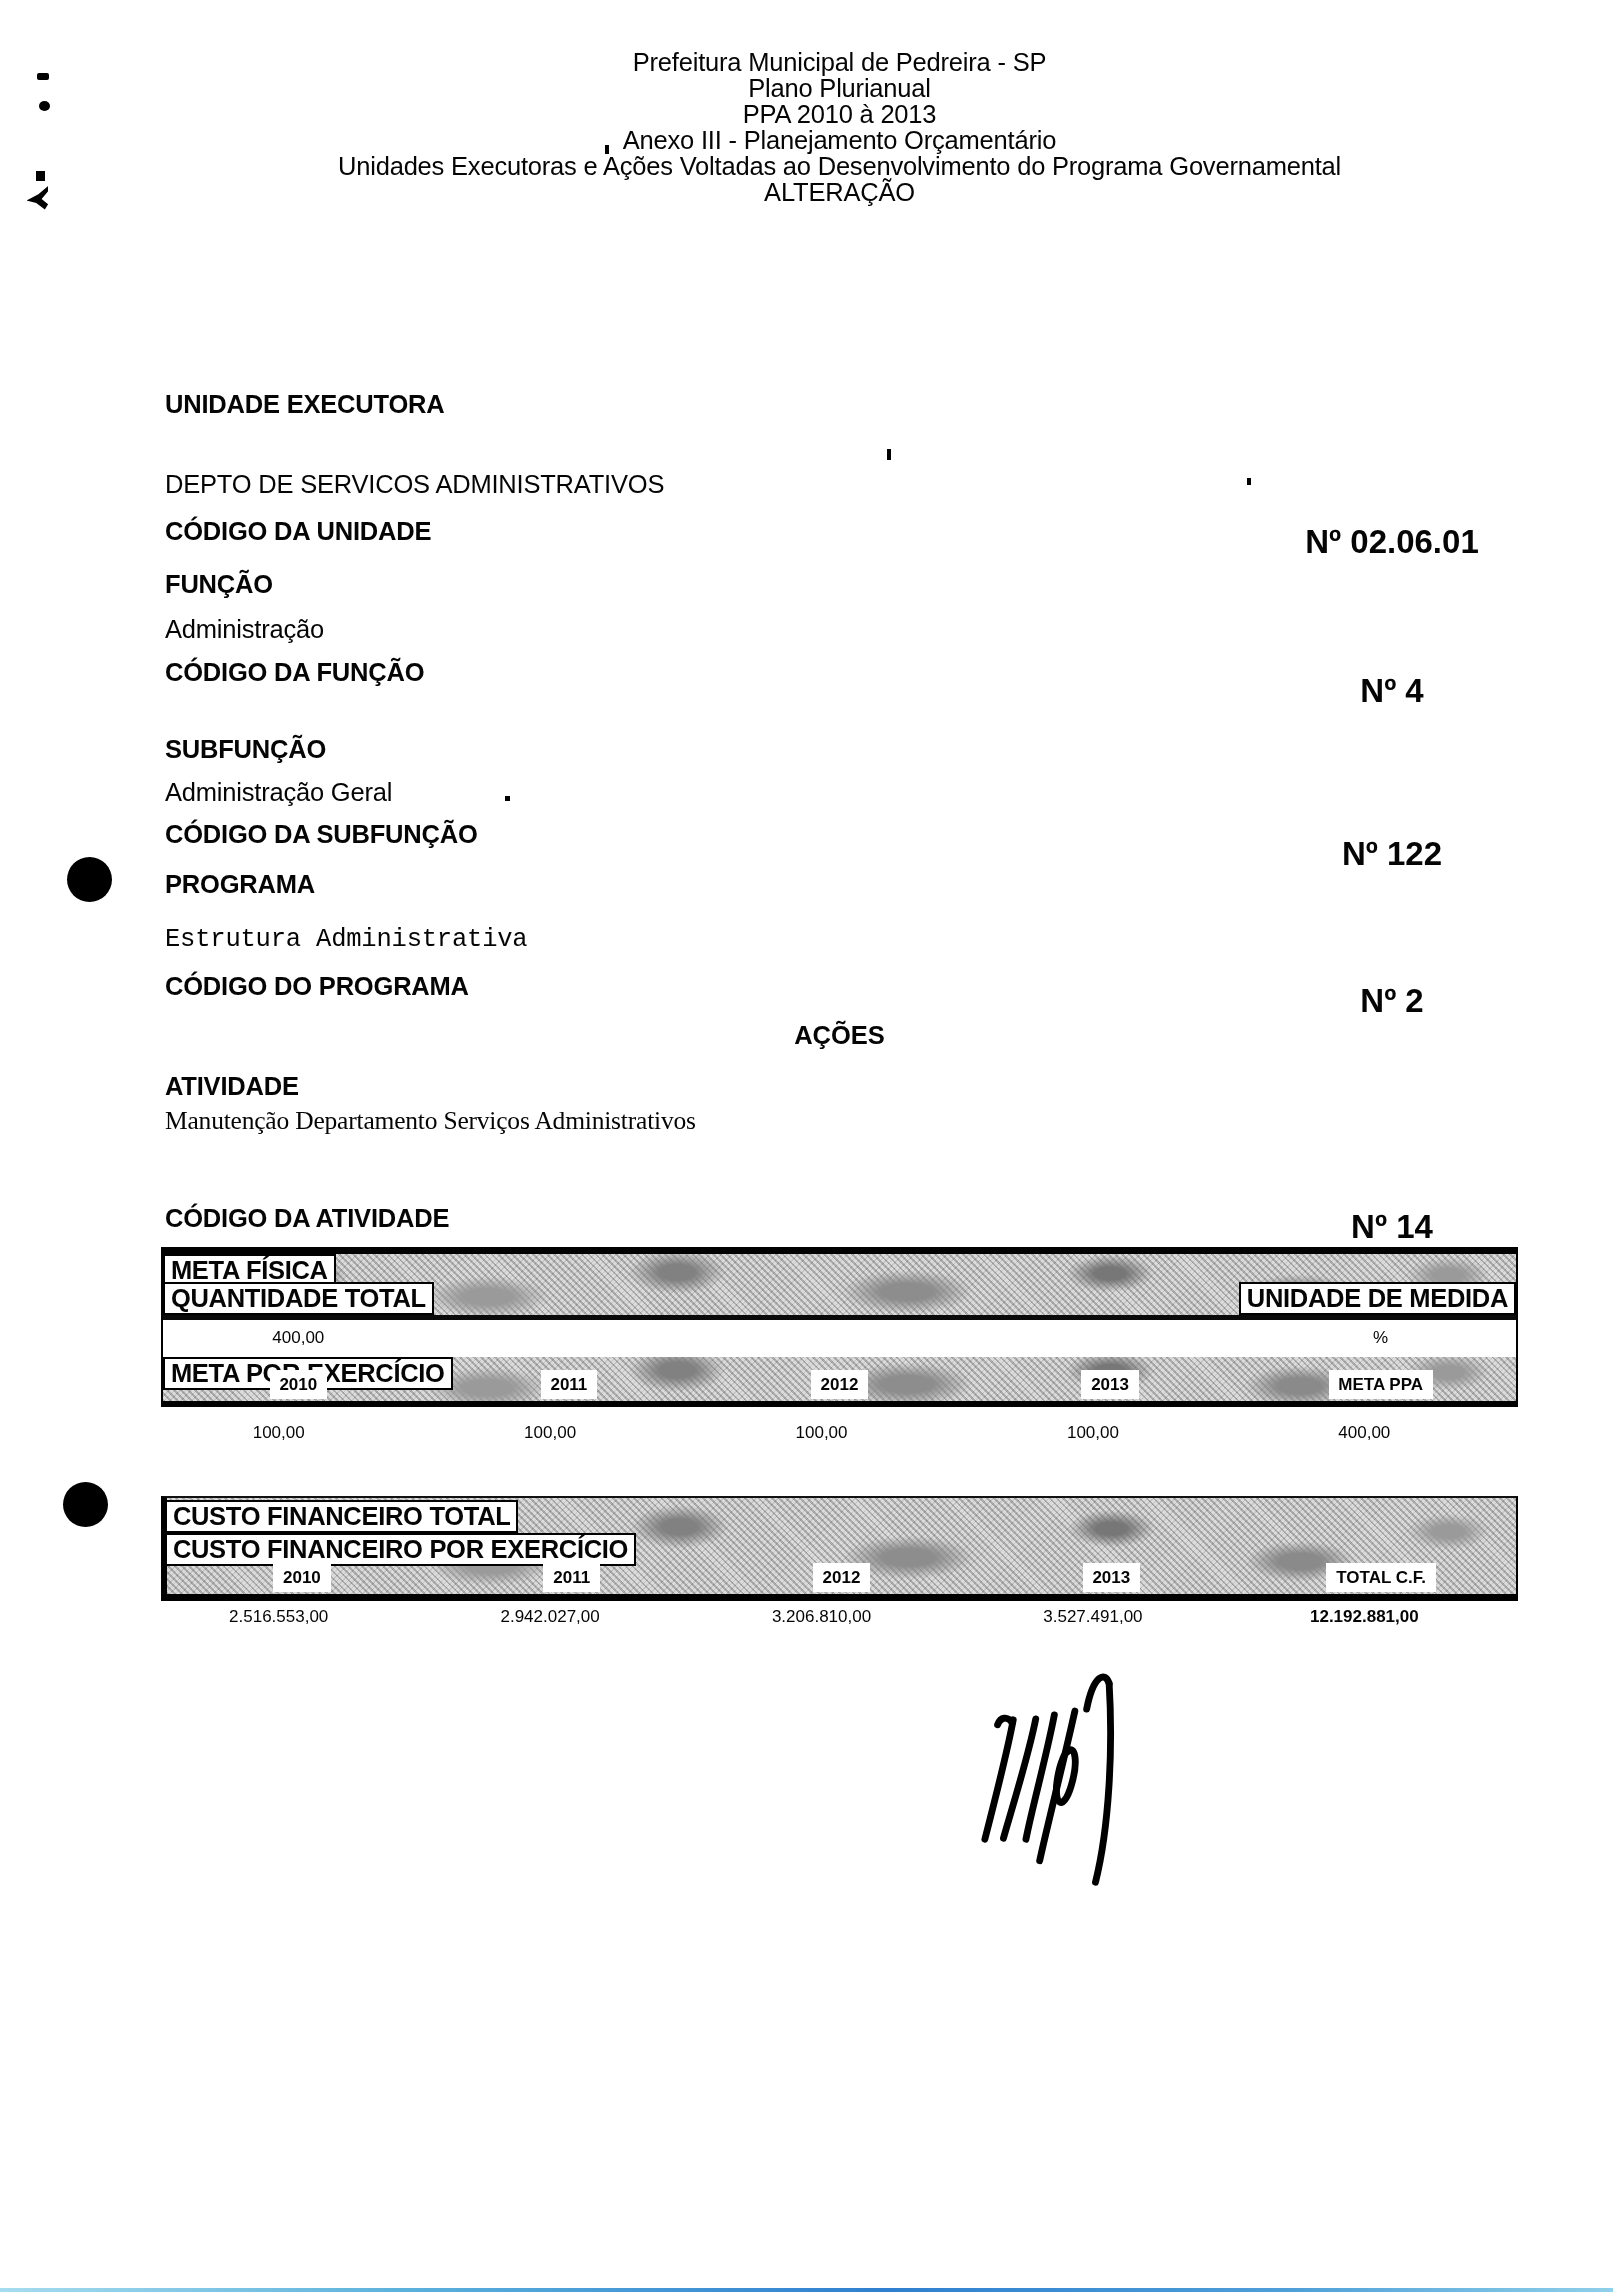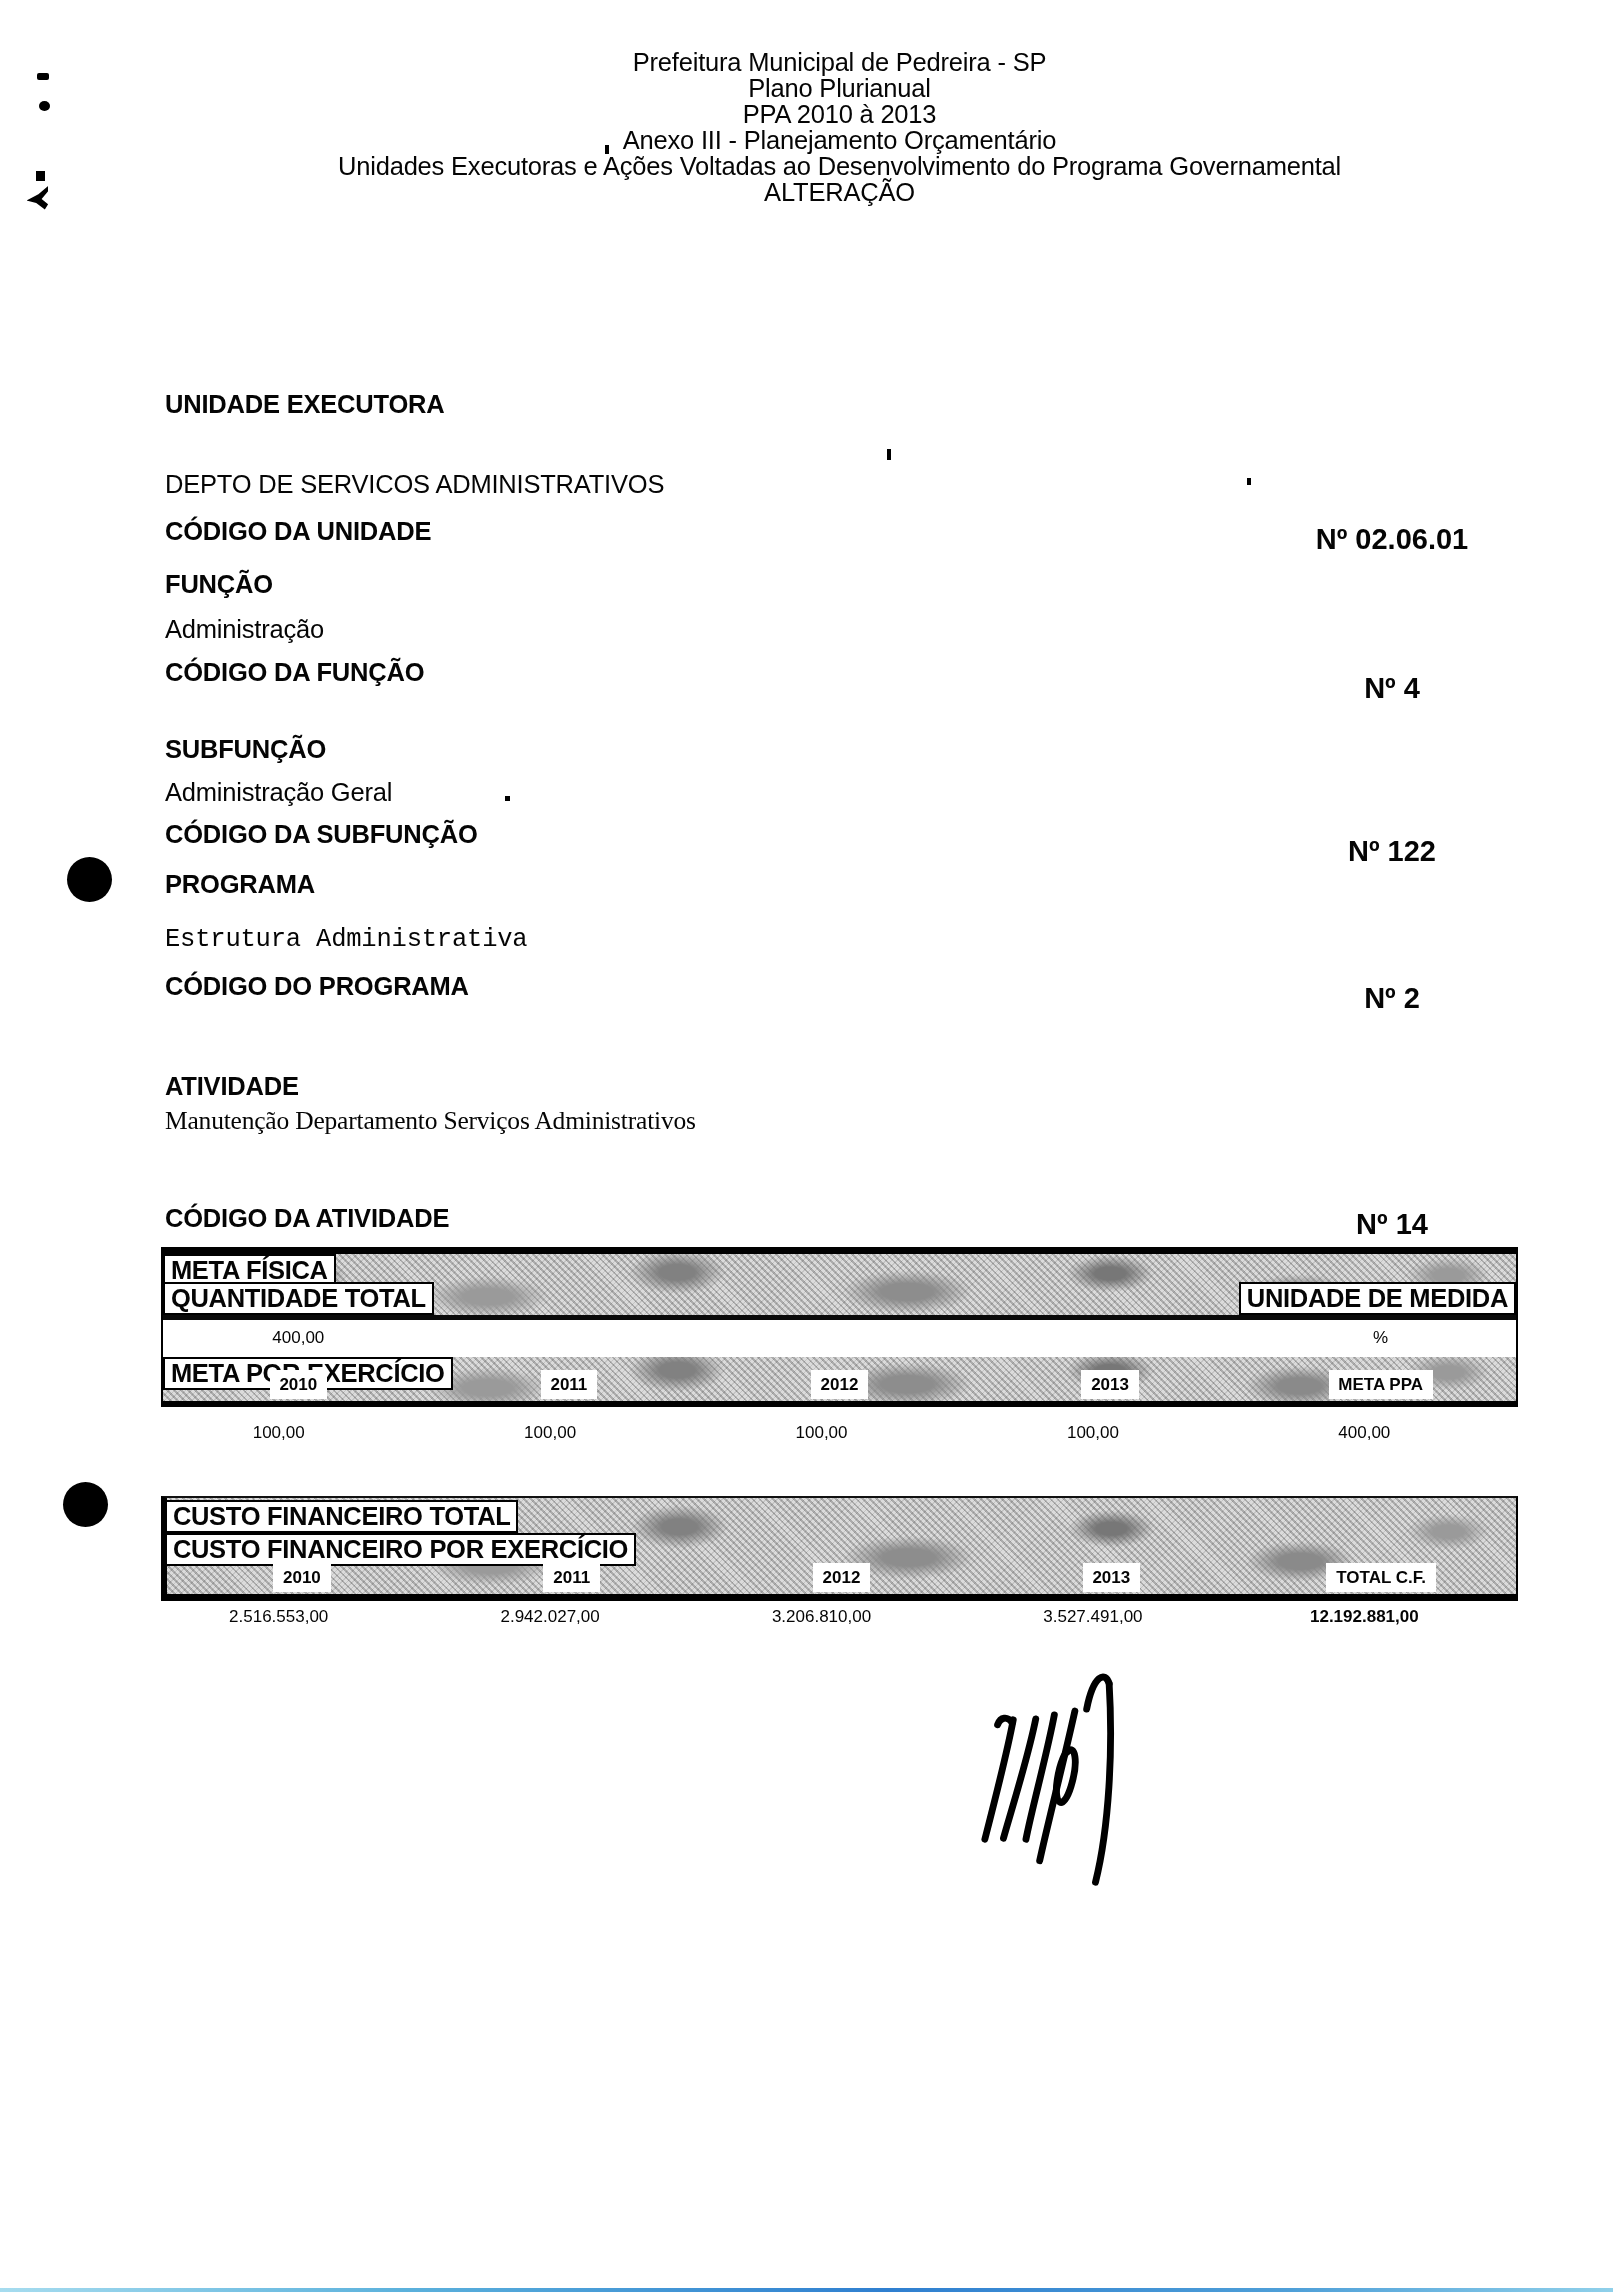--- a/index.html
+++ b/index.html
@@ -7,21 +7,21 @@
     position:relative;width:1613px;height:2293px;background:#ffffff;
     font-family:"Liberation Sans","DejaVu Sans",sans-serif;color:#050505;
     overflow:hidden;
   }
   
   .doc-header{position:absolute;left:161px;top:49px;width:1357px;text-align:center;line-height:26px;font-size:25.5px;letter-spacing:-0.2px;}
   .doc-header .b{font-weight:normal;}
   
   .lbl{position:absolute;left:165px;font-size:25.5px;font-weight:bold;letter-spacing:-0.2px;white-space:nowrap;}
   .val{position:absolute;left:165px;font-size:25.5px;font-weight:normal;letter-spacing:-0.2px;white-space:nowrap;}
-  .num{position:absolute;left:1255px;width:274px;text-align:center;font-size:29px;font-weight:bold;white-space:nowrap;}
+  .num{position:absolute;left:1255px;width:274px;text-align:center;font-size:33px;font-weight:bold;white-space:nowrap;}
   .center-title{position:absolute;left:161px;width:1357px;text-align:center;font-size:25.5px;font-weight:bold;}
   
   .noise{
     background:
       radial-gradient(ellipse 69px 25.5px at 10% 35%, #6f6f6f 25%, rgba(0,0,0,0) 70%),
       radial-gradient(ellipse 88px 29px at 24% 70%, #9a9a9a 28%, rgba(0,0,0,0) 70%),
       radial-gradient(ellipse 74px 33px at 38% 30%, #818181 24%, rgba(0,0,0,0) 66%),
       radial-gradient(ellipse 93px 31px at 55% 62%, #8d8d8d 28%, rgba(0,0,0,0) 70%),
       radial-gradient(ellipse 64px 27.4px at 70% 32%, #777777 24%, rgba(0,0,0,0) 68%),
       radial-gradient(ellipse 78px 29px at 84% 66%, #8a8a8a 28%, rgba(0,0,0,0) 70%),
@@ -94,20 +94,21 @@
   <div class="lbl" style="top:735px;">SUBFUNÇÃO</div>
   <div class="val" style="top:778px;">Administração Geral</div>
   <div class="lbl" style="top:820px;">CÓDIGO DA SUBFUNÇÃO</div>
   <div class="num" style="top:835px;">Nº 122</div>
 
   <div class="lbl" style="top:870px;">PROGRAMA</div>
   <div class="val" style="top:925px;font-family:Liberation Mono, monospace;">Estrutura Administrativa</div>
   <div class="lbl" style="top:972px;">CÓDIGO DO PROGRAMA</div>
   <div class="num" style="top:982px;">Nº 2</div>
 
+  <div class="center-title" style="top:1021px;">AÇÕES</div>
 
   <div class="lbl" style="top:1072px;">ATIVIDADE</div>
   <div class="val" style="top:1106px;font-family:Liberation Serif, serif;">Manutenção Departamento Serviços Administrativos</div>
   <div class="lbl" style="top:1204px;">CÓDIGO DA ATIVIDADE</div>
   <div class="num" style="top:1208px;">Nº 14</div>
 
   <div class="tbl1">
     <div class="band1 noise">
       <div class="patch boxed" style="left:0px;top:0px;">META FÍSICA</div>
       <div class="patch boxed" style="left:0px;bottom:0px;">QUANTIDADE TOTAL</div>

